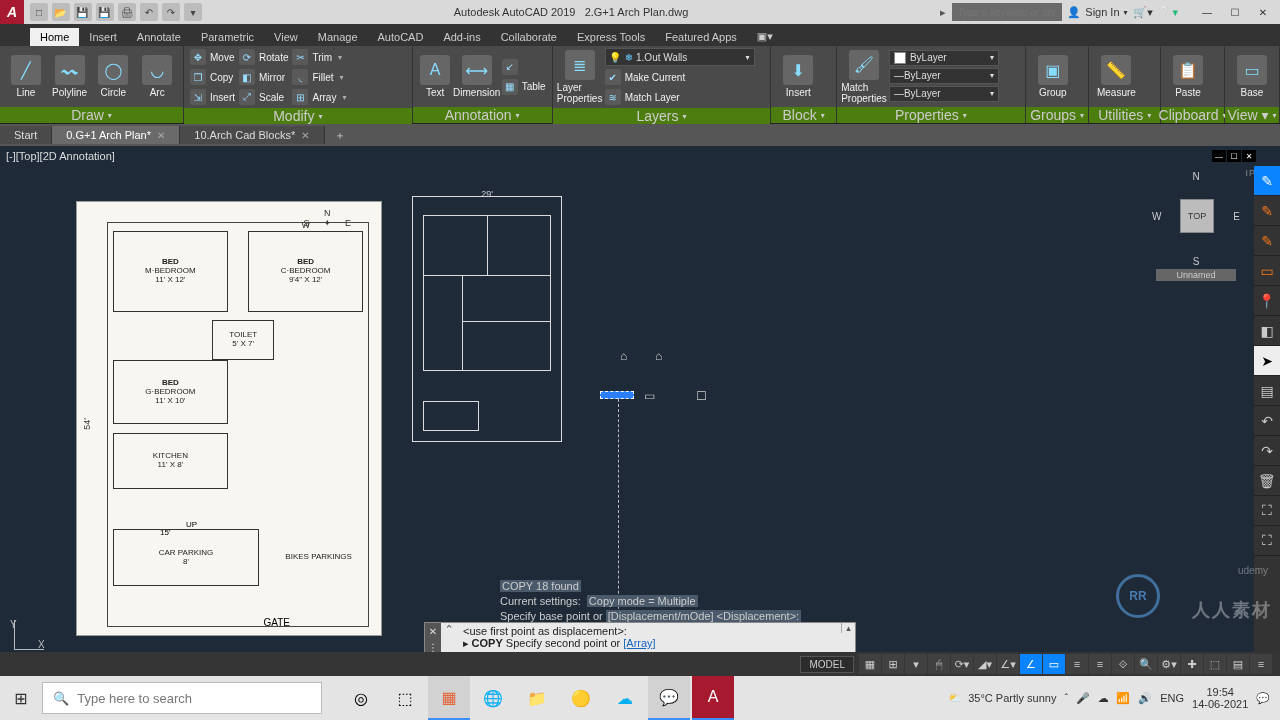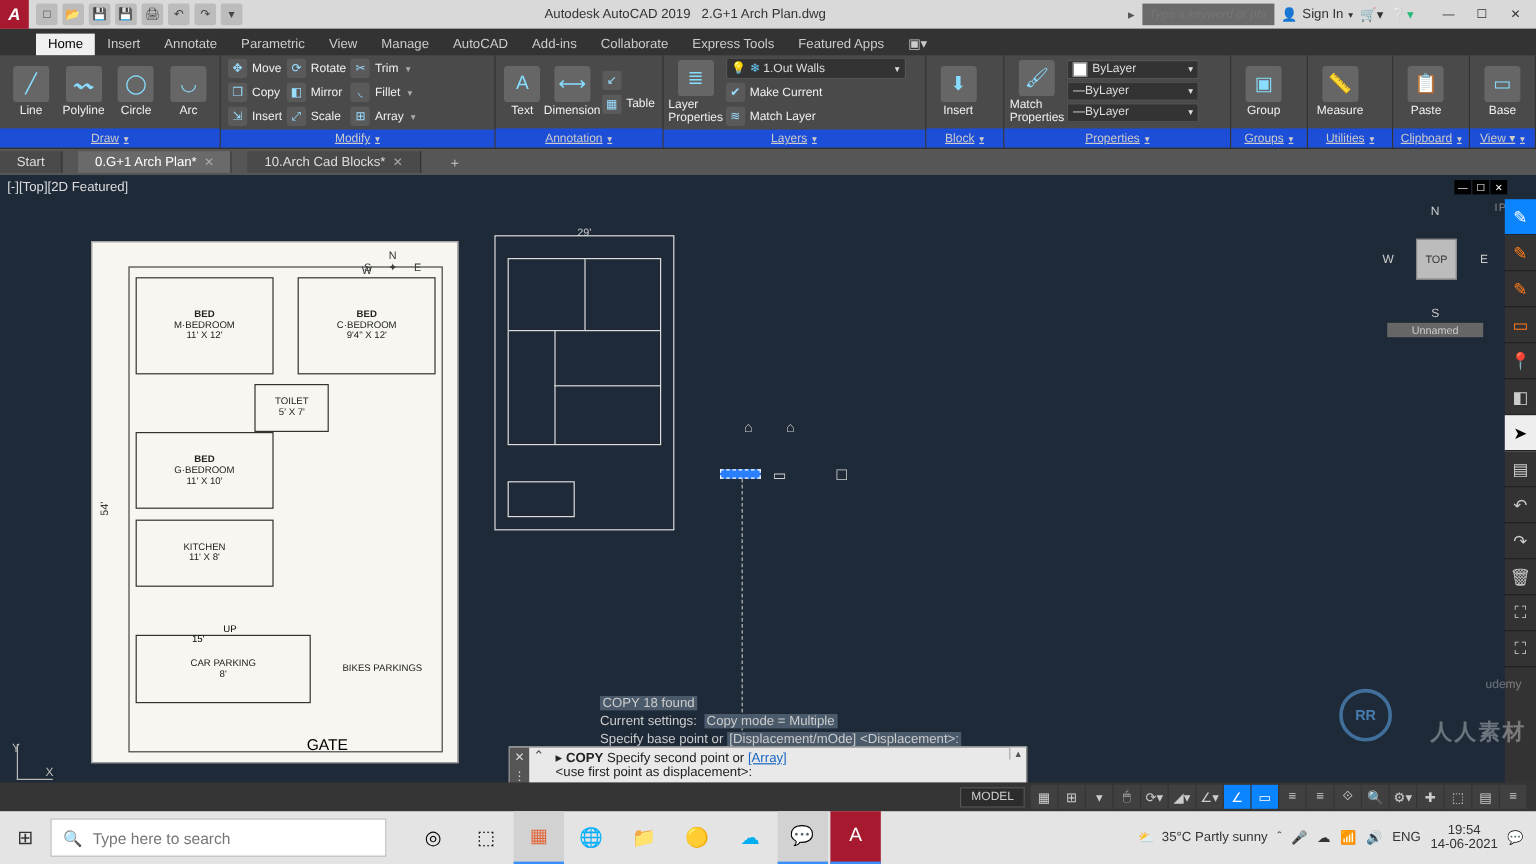--- a/index.html
+++ b/index.html
@@ -20,35 +20,35 @@
 
 
 .ribbon-tabs { height:22px; background:#333; display:flex; align-items:flex-end; padding-left:30px; font-size:11px; }
 .rtab { padding:3px 10px; color:#ccc; cursor:pointer; }
 .rtab.active { background:#f0f0f0; color:#000; }
 
 
 .ribbon { height:78px; background:#4a4a4a; display:flex; color:#f0f0f0; font-size:10px; border-bottom:1px solid #222; }
 .panel { border-right:1px solid #333; display:flex; flex-direction:column; }
 .panel-body { flex:1; display:flex; align-items:center; padding:2px 6px; gap:4px; }
-.panel-title { height:16px; background:#1d4ed8; color:#ccc; display:flex; align-items:center; justify-content:center; font-size:10px; cursor:pointer;text-decoration:underline; }
+.panel-title { height:16px; background:#4d7c0f; color:#ccc; display:flex; align-items:center; justify-content:center; font-size:14px; cursor:pointer; }
 .panel-title::after { content:" ▾"; font-size:8px; margin-left:4px; }
 .big-btn { display:flex; flex-direction:column; align-items:center; gap:2px; width:42px; cursor:pointer; }
 .big-btn .ic { width:30px; height:30px; background:#666; border-radius:3px; display:flex; align-items:center; justify-content:center; font-size:16px; color:#8df; }
 .small-col { display:flex; flex-direction:column; gap:2px; }
 .small-row { display:flex; align-items:center; gap:4px; height:18px; cursor:pointer; }
 .small-row .ic { width:16px; height:16px; background:#5a5a5a; border-radius:2px; display:flex; align-items:center; justify-content:center; font-size:10px; color:#9df; }
 .small-row .tx { white-space:nowrap; }
 .small-row .dd { font-size:8px; color:#aaa; margin-left:2px; }
 .layer-combo { width:150px; height:18px; background:#333; border:1px solid #555; display:flex; align-items:center; padding:0 4px; font-size:10px; color:#ddd; }
 .prop-combo { width:110px; height:16px; background:#333; border:1px solid #555; display:flex; align-items:center; padding:0 4px; font-size:10px; color:#ddd; margin-bottom:2px; }
 .swatch { width:12px; height:12px; display:inline-block; margin-right:4px; border:1px solid #888; }
 
 
-.filetabs { height:22px; background:#565656; display:flex; align-items:center; font-size:11px;gap:13px; }
+.filetabs { height:22px; background:#565656; display:flex; align-items:center; font-size:11px; }
 .ftab { padding:3px 14px; color:#ddd; background:#4a4a4a; border-right:1px solid #333; cursor:pointer; display:flex; align-items:center; gap:6px; }
 .ftab.active { background:#6a6a6a; color:#fff; }
 .ftab .x { font-size:10px; color:#aaa; }
 .ftab-plus { padding:3px 10px; color:#ccc; cursor:pointer; }
 
 
 .viewport { position:absolute; top:146px; left:0; right:0; bottom:44px; background:#1e2a38; }
 .vp-label { position:absolute; top:4px; left:6px; font-size:11px; color:#ddd; }
 .inner-winbtns { position:absolute; top:4px; right:24px; display:flex; gap:1px; }
 .inner-winbtns div { width:14px; height:12px; background:#000; color:#fff; display:flex; align-items:center; justify-content:center; font-size:8px; }
@@ -383,21 +383,21 @@
       <span class="x">✕</span>
     </div>
   <div class="ftab">
       <span>10.Arch Cad Blocks*</span>
       <span class="x">✕</span>
     </div>
   <div class="ftab-plus">＋</div>
 </div>
 
 <div class="viewport">
-  <div class="vp-label">[-][Top][2D Featured]</div>
+  <div class="vp-label">[-][Top][2D Annotation]</div>
   <div class="inner-winbtns">
     <div>—</div>
     <div>☐</div>
     <div>✕</div>
   </div>
   <div class="ipevo">IPEVO</div>
 
   <div class="scan">
     <div class="compass">
       <div>N</div>
@@ -431,21 +431,21 @@
         </div>
       <div class="scan-room" style="bottom:10%;left:2%;width:56%;height:14%;">
           <span>CAR PARKING</span>
           <span>8'</span>
         </div>
       <div class="scan-room" style="bottom:10%;right:2%;width:34%;height:14%;border:none;">
           <span>BIKES PARKINGS</span>
         </div>
       <div style="position:absolute;bottom:24%;left:30%;font-size:8px;">UP</div>
       <div style="position:absolute;bottom:22%;left:20%;font-size:8px;">15'</div>
-      <div style="position:absolute;bottom:-2px;right:30%;font-size:13px;">GATE</div>
+      <div style="position:absolute;bottom:-2px;right:30%;font-size:10px;">GATE</div>
     </div>
   </div>
 
   <div class="cad-dim" style="top:43px;left:412px;width:150px;position:absolute;text-align:center;font-size:9px;color:#ccc;">29'</div>
   <div class="cad">
     <div class="cad-inner">
       <div class="cad-line" style="top:0;left:50%;width:1px;height:38%;"></div>
       <div class="cad-line" style="top:38%;left:0;width:100%;height:1px;"></div>
       <div class="cad-line" style="top:38%;left:30%;width:1px;height:62%;"></div>
       <div class="cad-line" style="top:68%;left:30%;width:70%;height:1px;"></div>
@@ -498,22 +498,22 @@
     <div>Specify base point or <span class="hl">[Displacement/mOde] &lt;Displacement&gt;:</span></div>
   </div>
 
   <div class="cmdline-wrap">
     <div class="cmdline-btns">
       <div>✕</div>
       <div>⋮</div>
     </div>
     <div style="width:16px;display:flex;align-items:center;justify-content:center;color:#555;">⌃</div>
     <div class="cmdline-inner">
+      <div>&lt;use first point as displacement&gt;:</div>
       <div>▸ <span class="kw">COPY</span> <span>Specify second point or</span> <span class="ar">[Array]</span></div>
-      <div>&lt;use first point as displacement&gt;:</div>
     </div>
     <div class="cmdline-expand">▴</div>
   </div>
 
   <div class="layout-tabs">
     <div class="ltab active">Model</div>
     <div class="ltab">Layout1</div>
     <div class="ltab">Layout2</div>
     <div class="ltab-plus">＋</div>
   </div>

